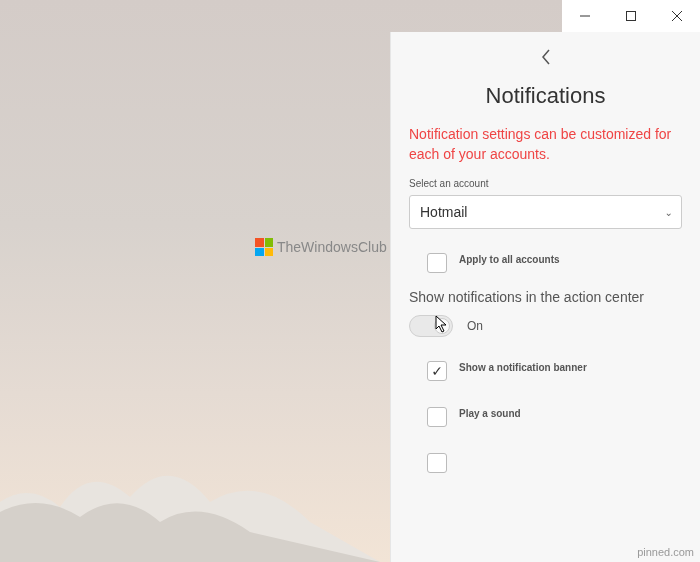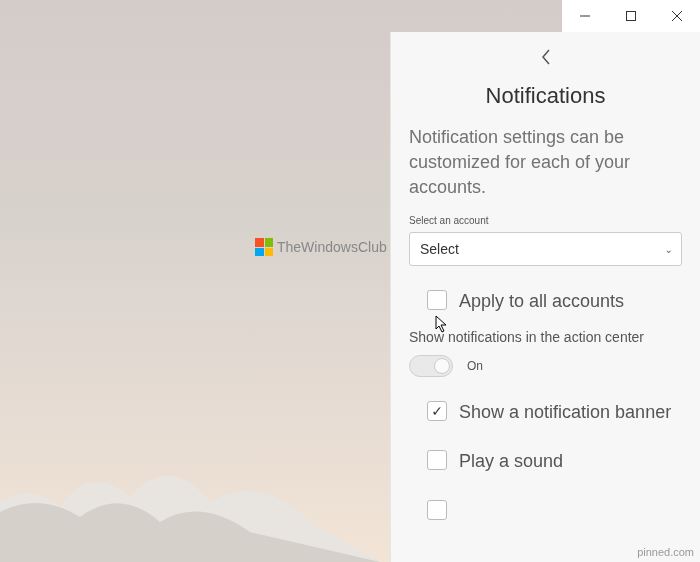--- a/index.html
+++ b/index.html
@@ -8,29 +8,29 @@
   .mountain { position: absolute; bottom: 0; left: 0; width: 380px; height: 120px; }
   .watermark { position: absolute; left: 255px; top: 238px; display: flex; align-items: center; gap: 4px; color: #888; font-size: 14px; }
   .wm-logo { width: 18px; height: 18px; display: grid; grid-template-columns: 1fr 1fr; grid-template-rows: 1fr 1fr; gap: 1px; }
   .wm-logo span:nth-child(1){background:#f35325}.wm-logo span:nth-child(2){background:#81bc06}.wm-logo span:nth-child(3){background:#05a6f0}.wm-logo span:nth-child(4){background:#ffba08}
   .titlebar { position: absolute; top: 0; right: 0; height: 32px; display: flex; align-items: center; background: #fff; }
   .titlebar .btn { width: 46px; height: 32px; display: flex; align-items: center; justify-content: center; color: #333; font-size: 12px; }
   .panel { position: absolute; top: 32px; right: 0; bottom: 0; width: 310px; background: #f7f7f7; border-left: 1px solid #e6e6e6; padding: 16px 18px 16px 18px; overflow: hidden; }
   .header { display: flex; align-items: center; gap: 12px; margin-bottom: 16px; flex-direction: column; }
   .back { font-size: 18px; color: #555; }
   .title { font-size: 22px; font-weight: 400; color: #333; }
-  .desc { font-size: 18px; color: #737373; line-height: 1.4; margin-bottom: 14px; }
+  .desc { font-size: 14px; color: #ef4444; line-height: 1.4; margin-bottom: 14px; }
   .label { font-size: 10px; color: #555; margin-bottom: 6px; }
   .select { width: 100%; height: 34px; border: 1px solid #ccc; background: #fff; border-radius: 3px; padding: 0 24px 0 10px; font-size: 14px; color: #333; position: relative; display:flex; align-items:center; margin-bottom: 18px;}
   .select .caret { position:absolute; right:8px; top:50%; transform:translateY(-50%); font-size:10px; color:#666;}
   .row { display: flex; align-items: flex-start; gap: 12px; padding: 6px 0 6px 18px; margin-bottom: 10px; }
   .row-tight { padding-left: 18px; }
   .cb { width: 20px; height: 20px; border: 1px solid #bbb; border-radius: 3px; background: #fff; flex-shrink:0; display:flex; align-items:center; justify-content:center;}
   .cb.checked::after { content:"✓"; font-size:14px; color:#333; }
-  .row-label { font-size: 18px; color: #555; line-height: 1.3; }
+  .row-label { font-size: 10px; color: #555; line-height: 1.3; font-weight: bold; }
   .section-label { font-size: 14px; color: #555; margin: 8px 0 10px 0; }
   .toggle-row { display:flex; align-items:center; gap:14px; padding-left:0; margin-bottom:18px; position:relative;}
   .toggle { width: 44px; height: 22px; border-radius: 11px; background: #e9e9e9; border:1px solid #d0d0d0; position: relative; flex-shrink:0;}
   .toggle .knob { width: 16px; height: 16px; border-radius: 50%; background: #fafafa; border:1px solid #ccc; position: absolute; top: 2px; left: 24px; }
   .toggle-label { font-size: 12px; color: #555; }
   .cursor { position:absolute; left:435px; top:315px; font-size:16px; color:#000; pointer-events:none; }
   .attrib { position:absolute; right:6px; bottom:4px; font-size:11px; color:#999; }
 </style>
 </head>
 <body>
@@ -77,21 +77,21 @@
           <path d="M9,2 L3,9 L9,16" fill="none" stroke="#555" stroke-width="1.5"></path>
         </svg>
     </div>
     <div class="title">Notifications</div>
   </div>
 
   <div class="desc">Notification settings can be customized for each of your accounts.</div>
 
   <div class="label">Select an account</div>
   <div class="select">
-    <span>Select</span>
+    <span>Hotmail</span>
     <span class="caret">⌄</span>
   </div>
 
   <div class="row">
     <div class="cb"></div>
     <div class="row-label">Apply to all accounts</div>
   </div>
 
   <div class="section-label">Show notifications in the action center</div>
 

